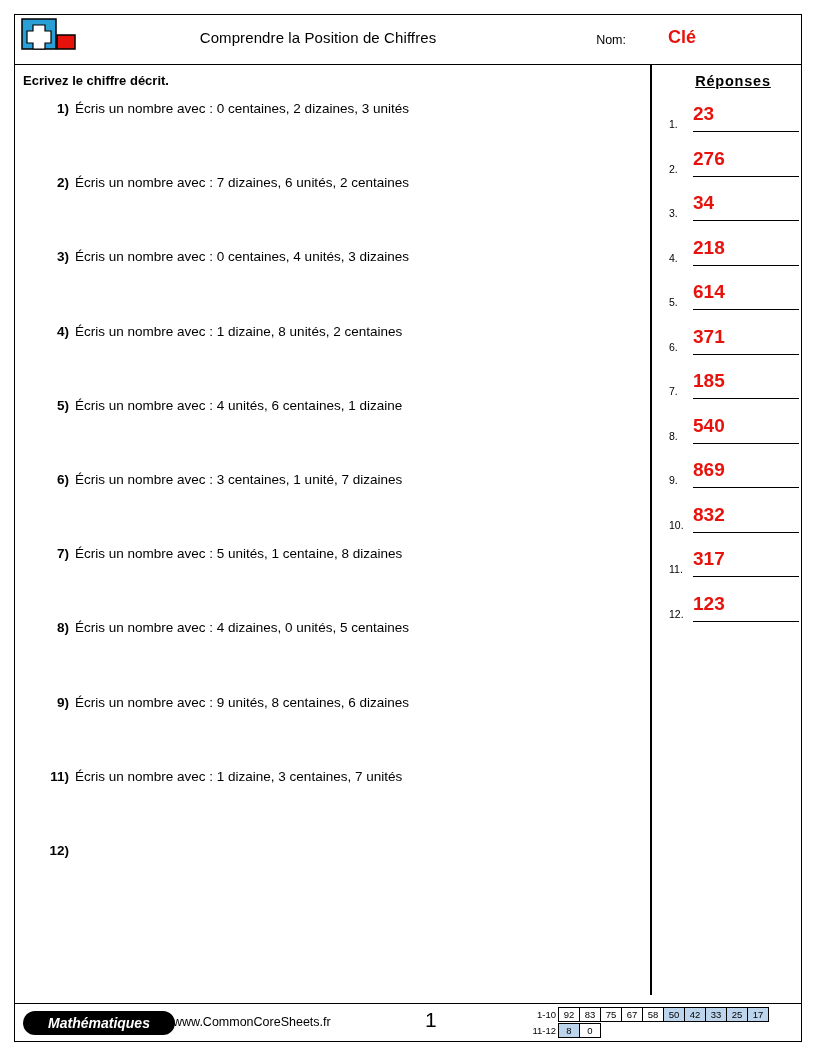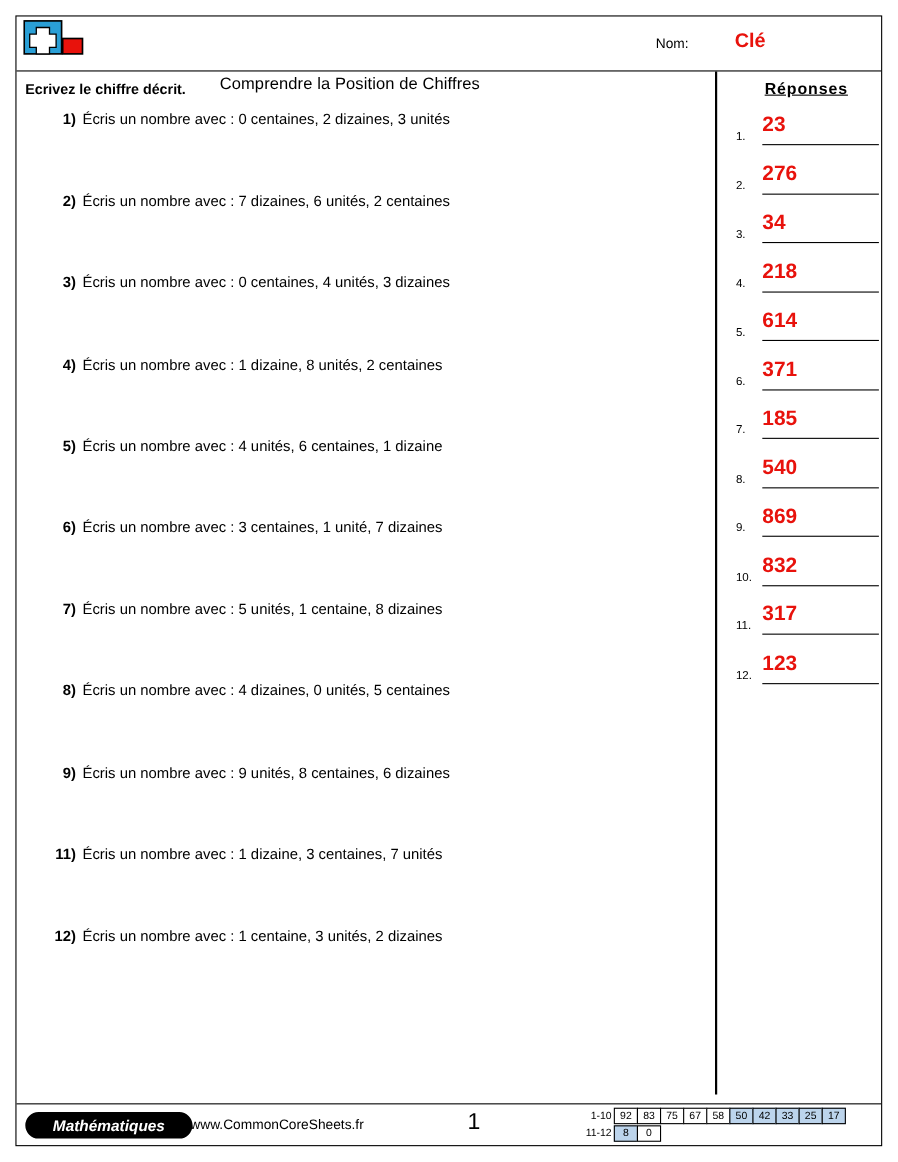--- a/index.html
+++ b/index.html
@@ -33,21 +33,20 @@
     width: 66px; height: 44px;
   }
   .header-title {
     position: absolute;
     left: 0; right: 0; top: 14px;
     text-align: center;
     font-size: 15px;
     letter-spacing: .1px;
     padding-left: 30px;
     padding-right: 210px;
-    margin-top: 39px;
   }
   .nom-label {
     position: absolute;
     right: 175px; top: 18px;
     font-size: 12.5px;
   }
   .nom-value {
     position: absolute;
     right: 105px; top: 12px;
     font-size: 18px;
@@ -242,21 +241,20 @@
       <div class="q-row">
         <div class="q-num">9)</div>
         <div class="q-text">Écris un nombre avec : 9 unités, 8 centaines, 6 dizaines</div>
       </div>
       <div class="q-row">
         <div class="q-num">11)</div>
         <div class="q-text">Écris un nombre avec : 1 dizaine, 3 centaines, 7 unités</div>
       </div>
       <div class="q-row">
         <div class="q-num">12)</div>
-        <div class="q-text">Écris un nombre avec : 1 centaine, 3 unités, 2 dizaines</div>
       </div>
     </div>
 
     <div class="answers">
       <div class="answers-title">Réponses</div>
 
       <div class="a-row">
         <div class="a-num">1.</div>
         <div class="a-val">23</div>
         <div class="a-line"></div>

